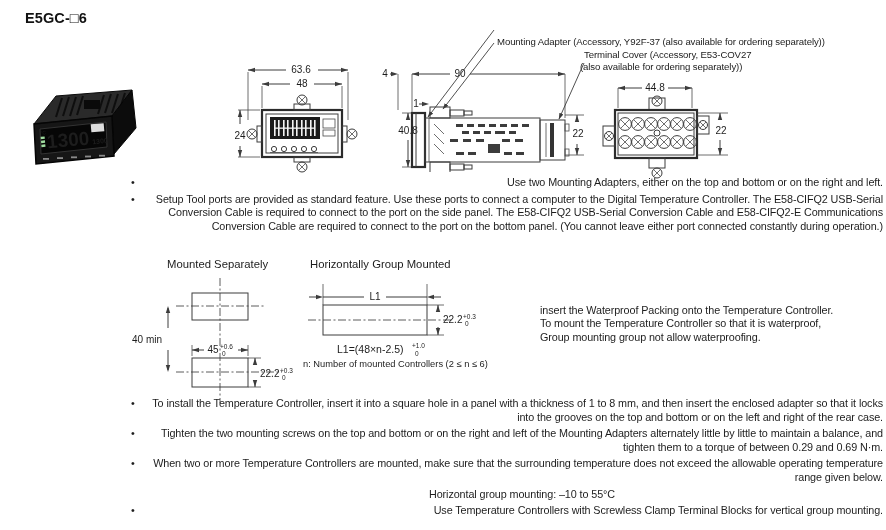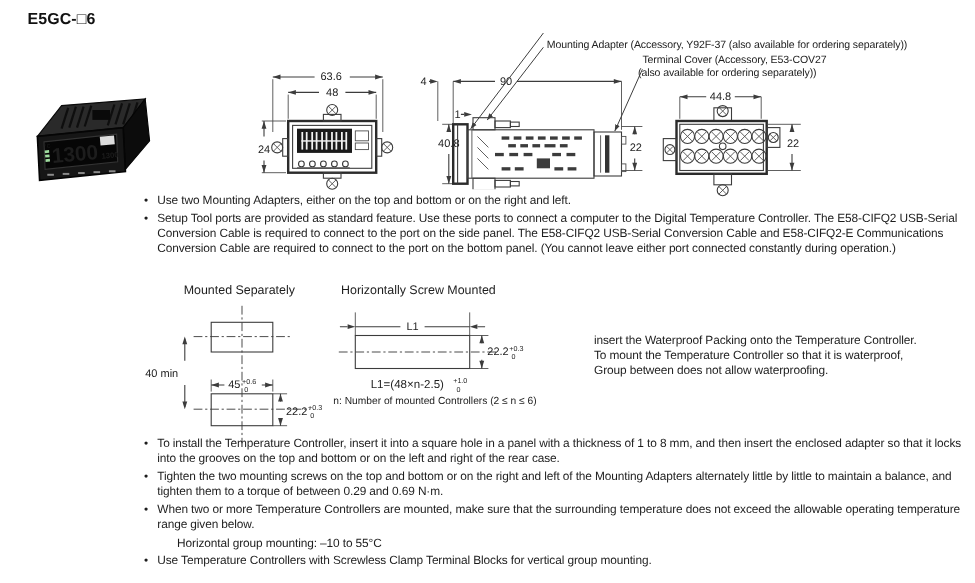--- a/index.html
+++ b/index.html
@@ -8,22 +8,22 @@
   #page {
     position:relative; width:886px; height:530px; background:#ffffff;
     overflow:hidden; font-family:"Liberation Sans", sans-serif;
   }
   .abs { position:absolute; }
   .title { font-weight:bold; font-size:14.5px; line-height:17.5px; letter-spacing:0.1px; color:#111; }
   .callout { font-size:9.6px; line-height:12.5px; color:#222; letter-spacing:-0.1px; white-space:nowrap; }
   .bullets { width:752px; font-size:10.8px; line-height:13.6px; letter-spacing:-0.1px; color:#1d1d1d; }
   .bullet-item { display:flex; margin-bottom:3px; }
   .bullet-mark { width:12px; flex:0 0 12px; text-align:left; }
-  .bullet-text { flex:1; }
-  .indent-note { padding-left:30px; margin-bottom:3px; }
+  .bullet-text { flex:1;text-align:right; }
+  .indent-note { padding-left:30px; margin-bottom:3px;text-align:center; }
   .cutout-title { font-size:11.3px; color:#1d1d1d; white-space:nowrap; }
   .note-right { font-size:10.8px; line-height:13.4px; color:#1d1d1d; letter-spacing:-0.1px; white-space:nowrap; }
   svg text { font-family:"Liberation Sans", sans-serif; fill:#1d1d1d; }
   svg .dim { font-size:10px; }
   svg .dimsmall { font-size:6.5px; }
   svg .formula { font-size:10.5px; }
   svg .notesmall { font-size:9.3px; }
   .ln { stroke:#3c3c3c; stroke-width:1; fill:none; }
   .lnthin { stroke:#4a4a4a; stroke-width:0.8; fill:none; }
   .lnthick { stroke:#2b2b2b; stroke-width:2.2; fill:none; }
@@ -342,21 +342,21 @@
       <span class="bullet-mark">•</span>
       <span class="bullet-text">Use two Mounting Adapters, either on the top and bottom or on the right and left.</span>
     </div>
     <div class="bullet-item">
       <span class="bullet-mark">•</span>
       <span class="bullet-text">Setup Tool ports are provided as standard feature. Use these ports to connect a computer to the Digital Temperature Controller. The E58-CIFQ2 USB-Serial Conversion Cable is required to connect to the port on the side panel. The E58-CIFQ2 USB-Serial Conversion Cable and E58-CIFQ2-E Communications Conversion Cable are required to connect to the port on the bottom panel. (You cannot leave either port connected constantly during operation.)</span>
     </div>
   </div>
 
   <div class="abs cutout-title" style="left:167px; top:258px;">Mounted Separately</div>
-  <div class="abs cutout-title" style="left:310px; top:258px;">Horizontally Screw Mounted</div>
+  <div class="abs cutout-title" style="left:310px; top:258px;">Horizontally Group Mounted</div>
 
   <svg class="abs" style="left:128px; top:272px;" width="180" height="135" viewBox="0 0 180 135">
     <line class="dashdot" x1="92" y1="6" x2="92" y2="131"></line>
     <line class="dashdot" x1="48" y1="34" x2="136" y2="34"></line>
     <line class="dashdot" x1="48" y1="100" x2="154" y2="100"></line>
     <rect class="ln" x="64" y="21" width="56" height="27"></rect>
     <rect class="ln" x="64" y="86" width="56" height="29"></rect>
 
     <line class="ln" x1="40" y1="56" x2="40" y2="36"></line>
       <line class="ln" x1="40" y1="78" x2="40" y2="98"></line>
@@ -412,21 +412,21 @@
 
     <text class="formula" x="35" y="81">L1=(48×n-2.5)</text>
     <text class="dimsmall" x="110" y="76">+1.0</text>
     <text class="dimsmall" x="113" y="84">0</text>
     <text class="notesmall" x="1" y="95">n: Number of mounted Controllers (2 ≤ n ≤ 6)</text>
   </svg>
 
   <div class="abs note-right" style="left:540px; top:304px;">
     <div>insert the Waterproof Packing onto the Temperature Controller.</div>
     <div>To mount the Temperature Controller so that it is waterproof,</div>
-    <div>Group between does not allow waterproofing.</div>
+    <div>Group mounting group not allow waterproofing.</div>
   </div>
 
   <div class="abs bullets" style="left:131px; top:397px;">
     <div class="bullet-item">
       <span class="bullet-mark">•</span>
       <span class="bullet-text">To install the Temperature Controller, insert it into a square hole in a panel with a thickness of 1 to 8 mm, and then insert the enclosed adapter so that it locks into the grooves on the top and bottom or on the left and right of the rear case.</span>
     </div>
     <div class="bullet-item">
       <span class="bullet-mark">•</span>
       <span class="bullet-text">Tighten the two mounting screws on the top and bottom or on the right and left of the Mounting Adapters alternately little by little to maintain a balance, and tighten them to a torque of between 0.29 and 0.69 N·m.</span>

